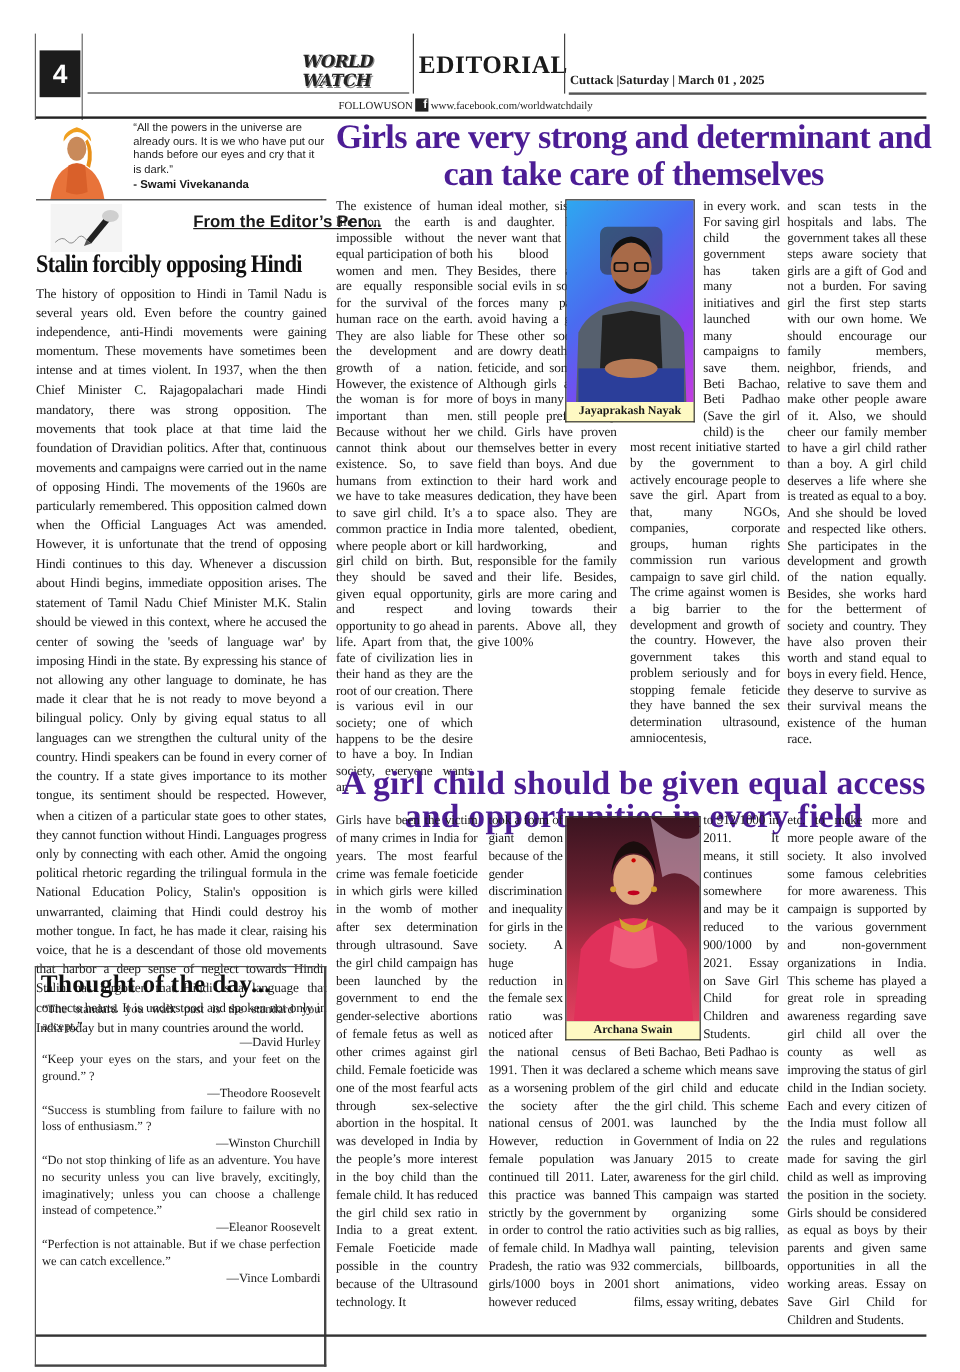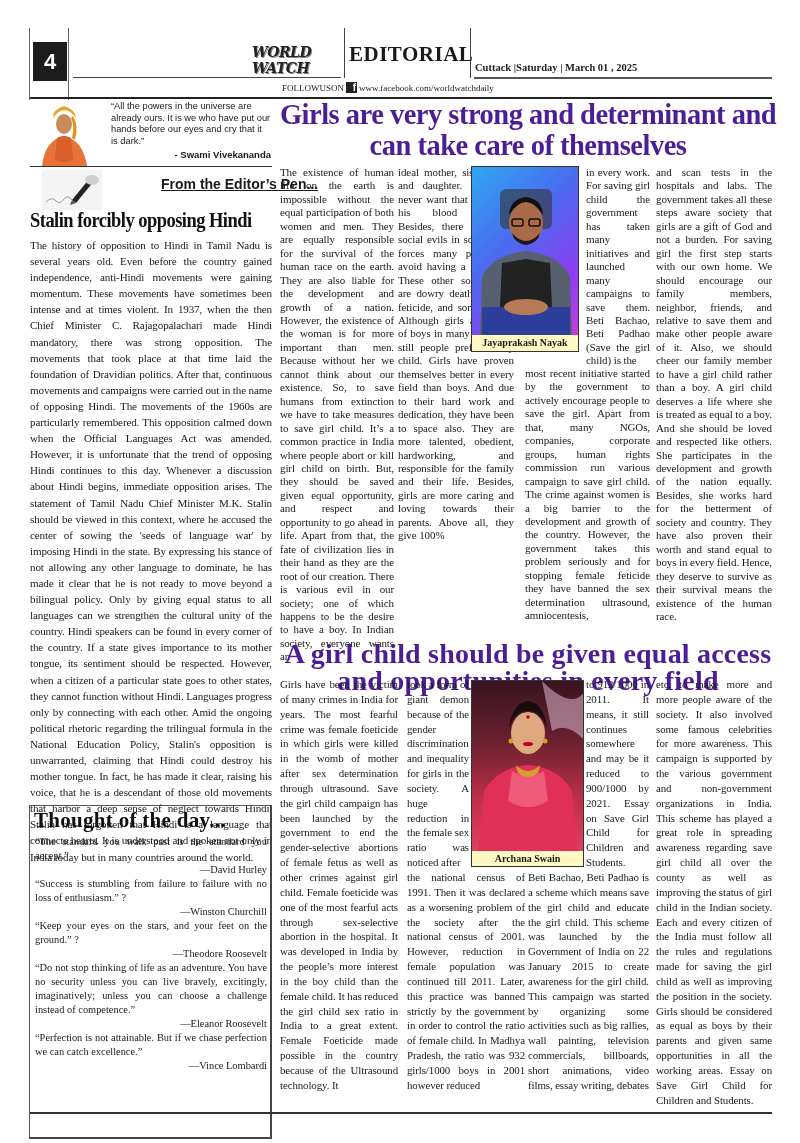--- a/index.html
+++ b/index.html
@@ -22,21 +22,21 @@
   .dateline { left: 475px; top: 62px; font-size: 10.5px; font-weight: bold; color: #222; }
   .date-line-rule { left: 474px; top: 77px; width: 298px; border-top: 2px solid #555; }
   .follow { left: 282px; top: 82px; font-size: 9px; color: #222; display: flex; align-items: center; gap: 2px; }
   .fb-icon { width: 11px; height: 11px; background: #222; color: #fff; font-family: "Liberation Sans", sans-serif; font-weight: bold;
     font-size: 10px; line-height: 12px; text-align: right; padding-right: 1px; display:inline-block; }
   .top-rule { left: 30px; top: 97px; width: 742px; border-top: 2px solid #222; }
 
   
   .quote-img { left: 37px; top: 100px; width: 55px; height: 66px; }
   .quote-text { left: 111px; top: 101px; width: 160px; font-family: "Liberation Sans", sans-serif; font-size: 9.3px; line-height: 11.5px; color: #222; }
-  .quote-author { left: 111px; top: 149px; width: 160px; text-align: right; font-family: "Liberation Sans", sans-serif; font-size: 9.5px; font-weight: bold; }
+  .quote-author { left: 111px; top: 149px; width: 160px; font-family: "Liberation Sans", sans-serif; font-size: 9.5px; font-weight: bold; }
   .quote-rule { left: 30px; top: 166px; width: 242px; border-top: 1px solid #333; }
   .pen-img { left: 42px; top: 170px; width: 60px; height: 40px; }
   .editor-pen { left: 113px; top: 176px; font-family: "Liberation Sans", sans-serif; font-weight: bold; font-size: 14px; text-decoration: underline; color: #1a1a1a; padding-left: 48px; }
   .ed-headline { left: 30px; top: 208px; width: 242px; font-size: 21px; font-weight: bold; letter-spacing: -0.6px; color: #111; transform: scaleX(0.88); transform-origin: left; white-space: nowrap; }
   .ed-body { left: 30px; top: 237px; width: 242px; font-size: 11.1px; line-height: 16.1px; text-align: justify; color: #1a1a1a; letter-spacing: -0.15px; }
 
   .thought-box { left: 29px; top: 805px; width: 243px; height: 334px; border: 1px solid #555; border-right: 2px solid #444; border-bottom: 2px solid #444; }
   .thought-title { left: 34px; top: 808px; font-size: 21px; font-weight: bold; color: #111; letter-spacing: 0.3px; }
   .thought-list { left: 35px; top: 835px; width: 232px; font-size: 10.4px; line-height: 14px; color: #1a1a1a; }
   .thought-item .tq { text-align: justify; }
@@ -117,26 +117,26 @@
 <div class="abs ed-body">The history of opposition to Hindi in Tamil Nadu is several years old. Even before the country gained independence, anti-Hindi movements were gaining momentum. These movements have sometimes been intense and at times violent. In 1937, when the then Chief Minister C. Rajagopalachari made Hindi mandatory, there was strong opposition. The movements that took place at that time laid the foundation of Dravidian politics. After that, continuous movements and campaigns were carried out in the name of opposing Hindi. The movements of the 1960s are particularly remembered. This opposition calmed down when the Official Languages Act was amended. However, it is unfortunate that the trend of opposing Hindi continues to this day. Whenever a discussion about Hindi begins, immediate opposition arises. The statement of Tamil Nadu Chief Minister M.K. Stalin should be viewed in this context, where he accused the center of sowing the 'seeds of language war' by imposing Hindi in the state. By expressing his stance of not allowing any other language to dominate, he has made it clear that he is not ready to move beyond a bilingual policy. Only by giving equal status to all languages can we strengthen the cultural unity of the country. Hindi speakers can be found in every corner of the country. If a state gives importance to its mother tongue, its sentiment should be respected. However, when a citizen of a particular state goes to other states, they cannot function without Hindi. Languages progress only by connecting with each other. Amid the ongoing political rhetoric regarding the trilingual formula in the National Education Policy, Stalin's opposition is unwarranted, claiming that Hindi could destroy his mother tongue. In fact, he has made it clear, raising his voice, that he is a descendant of those old movements that harbor a deep sense of neglect towards Hindi. Stalin has forgotten that Hindi is a language that connects hearts. It is understood and spoken not only in India today but in many countries around the world.</div>
 
 <div class="abs thought-box"></div>
 <div class="abs thought-title">Thought of the day...</div>
 <div class="abs thought-list">
   <div class="thought-item">
     <div class="tq">“The standard you walk past is the standard you accept.”</div>
     <div class="ta">—David Hurley</div>
   </div>
   <div class="thought-item">
+    <div class="tq">“Keep your eyes on the stars, and your feet on the ground.” ?</div>
+    <div class="ta">—Theodore Roosevelt</div>
+  </div>
+  <div class="thought-item">
     <div class="tq">“Success is stumbling from failure to failure with no loss of enthusiasm.” ?</div>
     <div class="ta">—Winston Churchill</div>
-  </div>
-  <div class="thought-item">
-    <div class="tq">“Keep your eyes on the stars, and your feet on the ground.” ?</div>
-    <div class="ta">—Theodore Roosevelt</div>
   </div>
   <div class="thought-item">
     <div class="tq">“Do not stop thinking of life as an adventure. You have no security unless you can live bravely, excitingly, imaginatively; unless you can choose a challenge instead of competence.”</div>
     <div class="ta">—Eleanor Roosevelt</div>
   </div>
   <div class="thought-item">
     <div class="tq">“Perfection is not attainable. But if we chase perfection we can catch excellence.”</div>
     <div class="ta">—Vince Lombardi</div>
   </div>
 </div>

